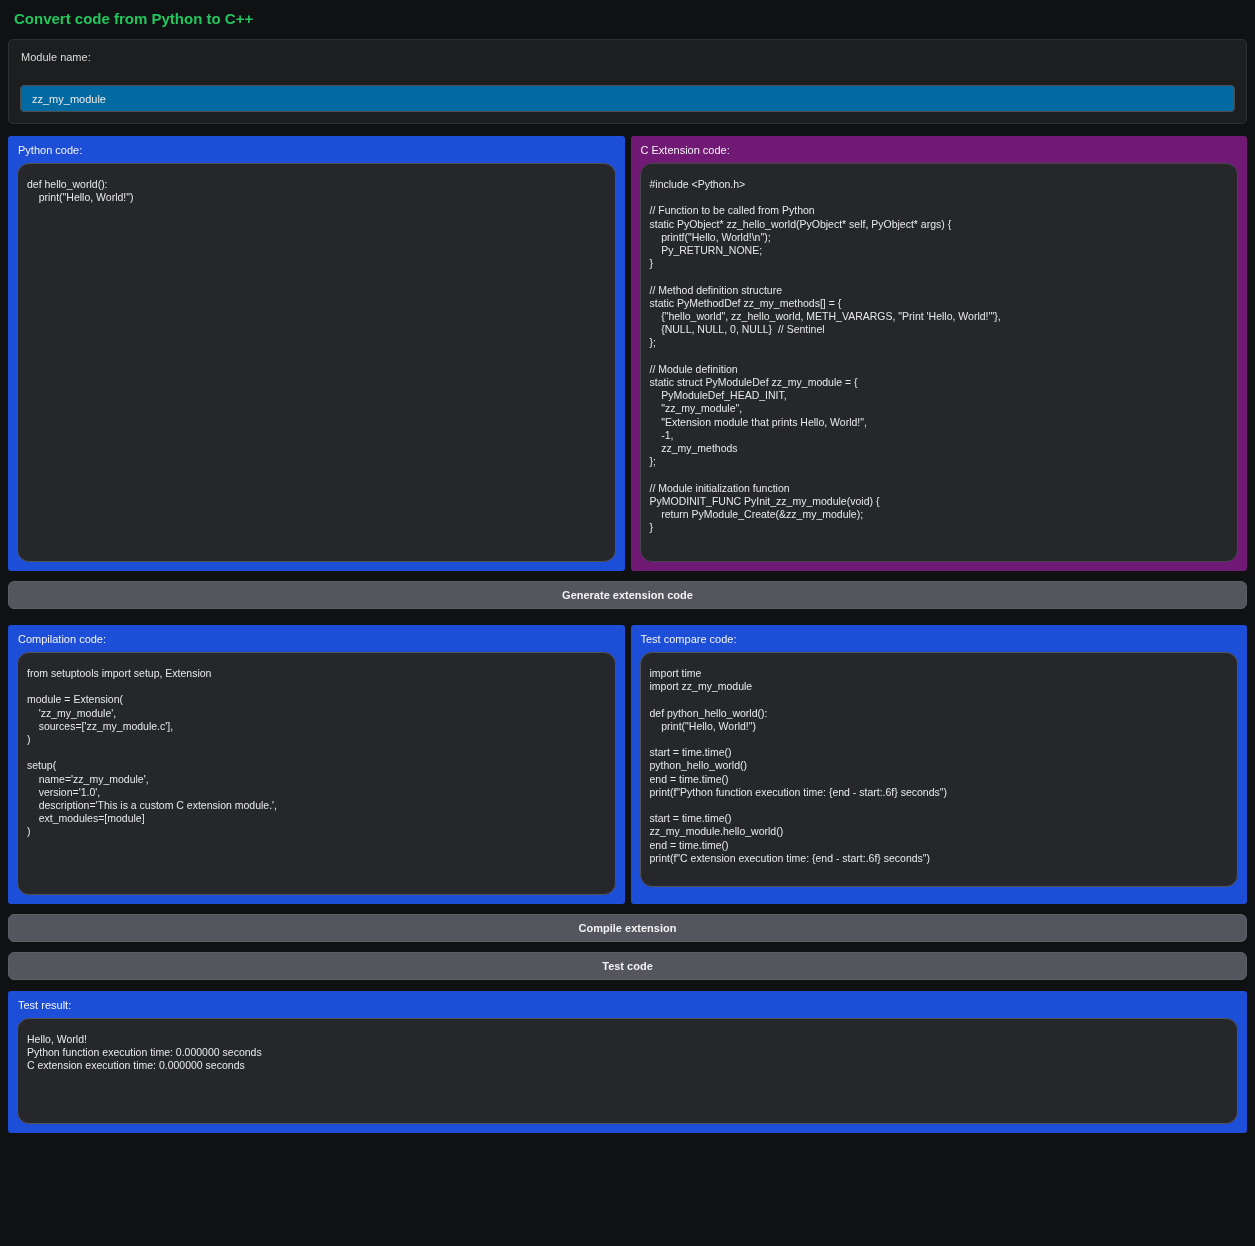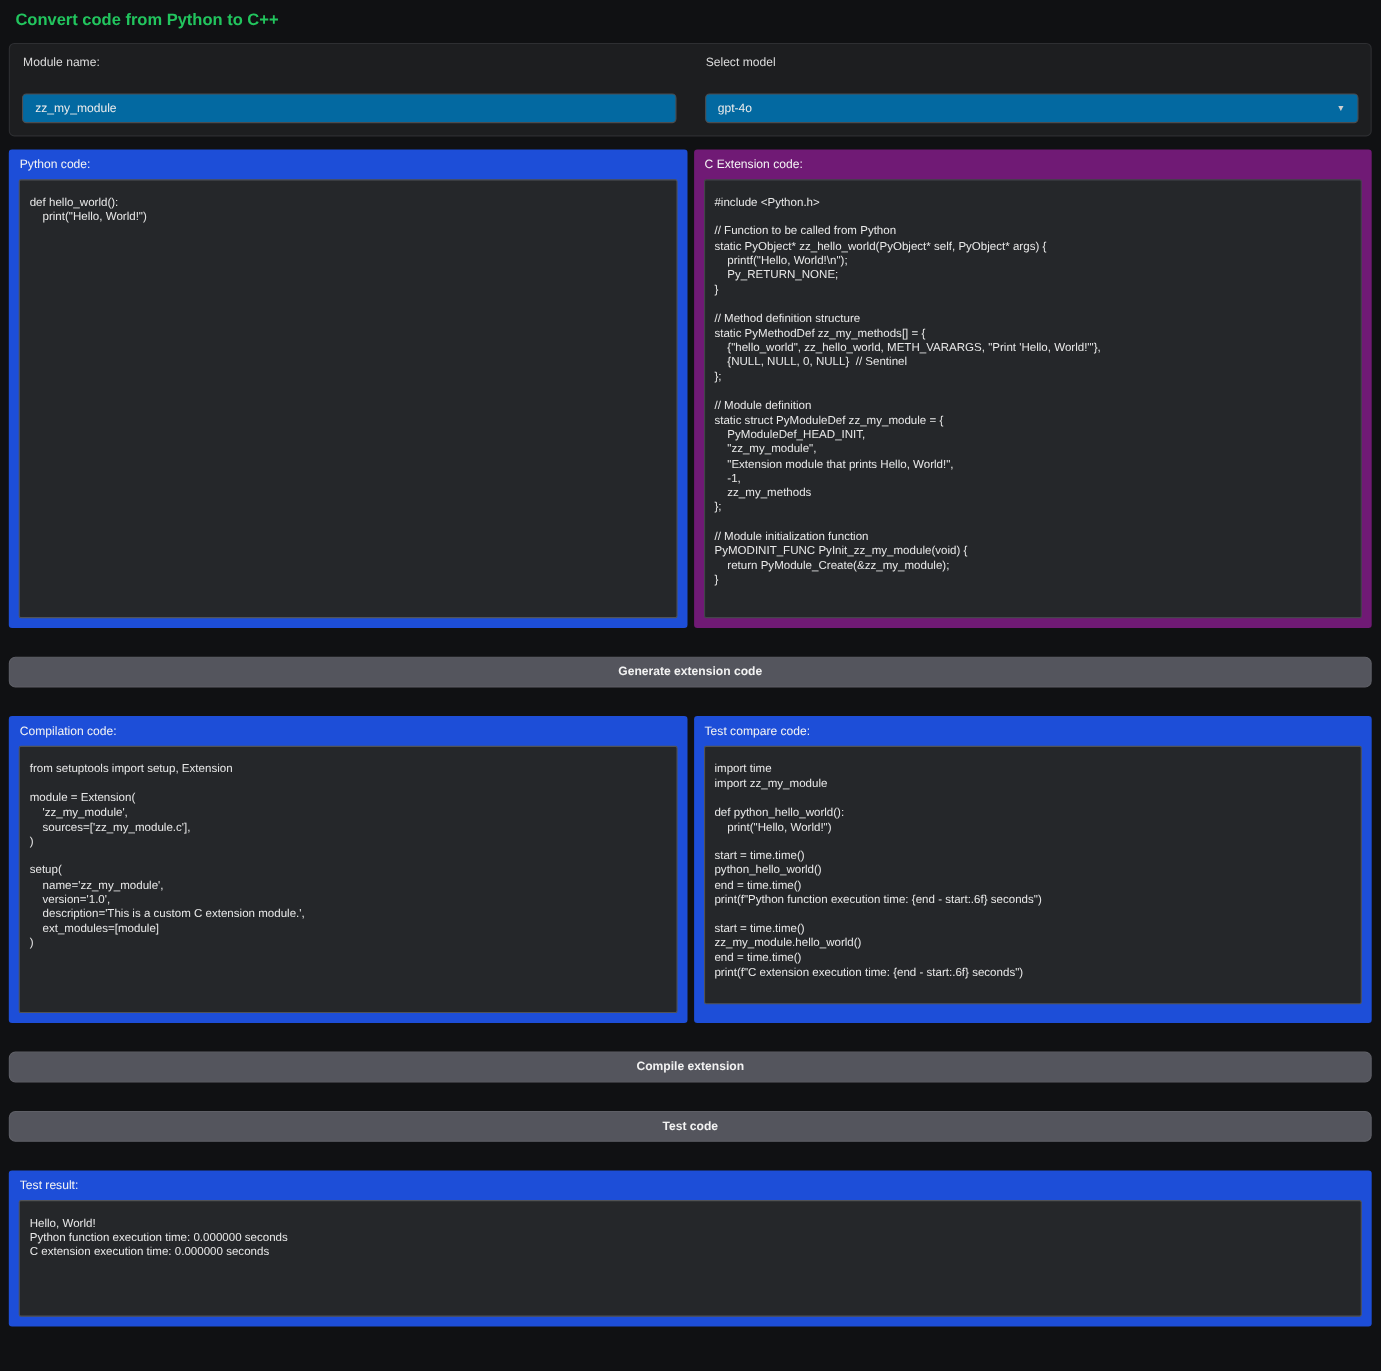--- a/index.html
+++ b/index.html
@@ -74,21 +74,21 @@
   .panel-label {
     font-size: 11px;
     color: #f4f4f4;
     margin: 1px 0 7px 1px;
   }
   .code-box {
     display: block;
     width: 100%;
     background: #25272a;
     border: 1px solid #515356;
-    border-radius: 2px;
+    border-radius: 12px;
     color: #e8e8e8;
     font-family: "Liberation Sans", sans-serif;
     font-size: 10.5px;
     line-height: 13.2px;
     padding: 14px 9px;
     white-space: pre-wrap;
     overflow: hidden;
     resize: none;
     outline: none;
   }
@@ -97,21 +97,21 @@
   .h-code-lg  { height: 399px; }  
   .h-comp     { height: 243px; }  
   .h-test     { height: 235px; }  
   .h-result   { height: 103px; }  
   .h-testres  { height: 106px; }  
 
   .action-button {
     display: block;
     width: 100%;
     height: 28px;
-    margin: 26px 0;
+    margin: 10px 0;
     background: #54555d;
     border: 1px solid #5e5f66;
     border-radius: 6px;
     color: #f2f2f2;
     font-family: inherit;
     font-size: 11px;
     font-weight: bold;
     cursor: pointer;
   }
   .full-panel { margin-top: 11px; }
@@ -120,27 +120,20 @@
 <body>
 
 <div class="page">
 
   <div class="app-title">Convert code from Python to C++</div>
 
   <div class="config-row">
     <div class="config-col">
       <div class="field-label">Module name:</div>
       <input class="text-input" type="text" value="zz_my_module" style="">
-    </div>
-    <div class="config-col">
-      <div class="field-label">Select model</div>
-      <div class="select-box">
-        <span>gpt-4o</span>
-        <span class="caret">▼</span>
-      </div>
     </div>
   </div>
 
   <div class="two-col">
     <div class="panel blue">
       <div class="panel-label">Python code:</div>
       <textarea class="code-box h-code-lg" spellcheck="false" style="">def hello_world():
     print("Hello, World!")</textarea>
     </div>
     <div class="panel green">

